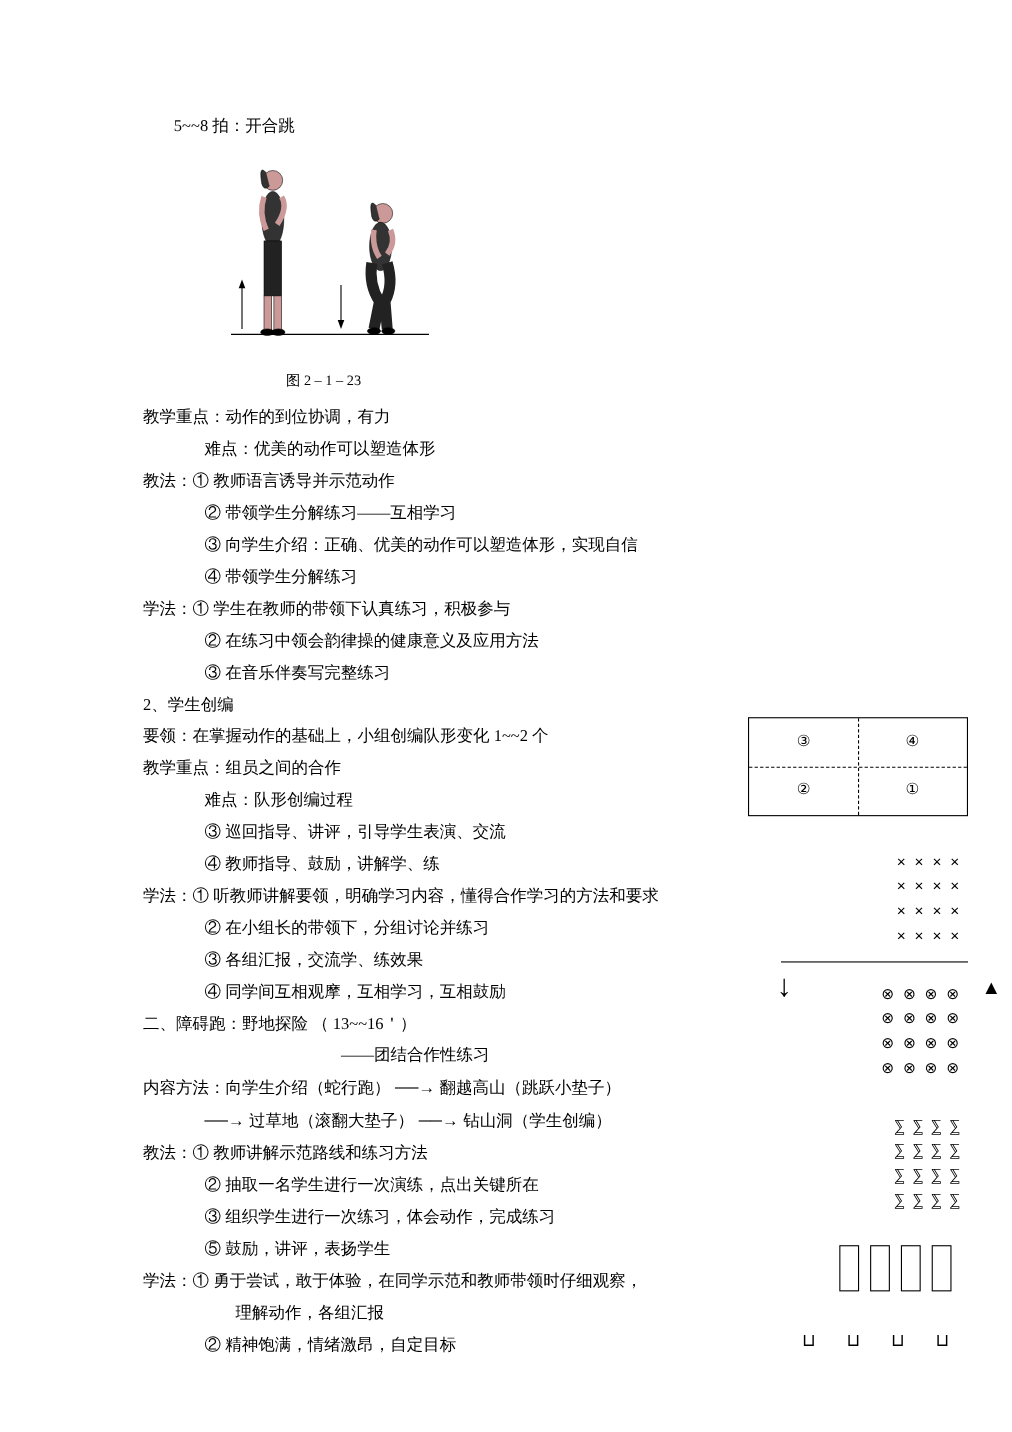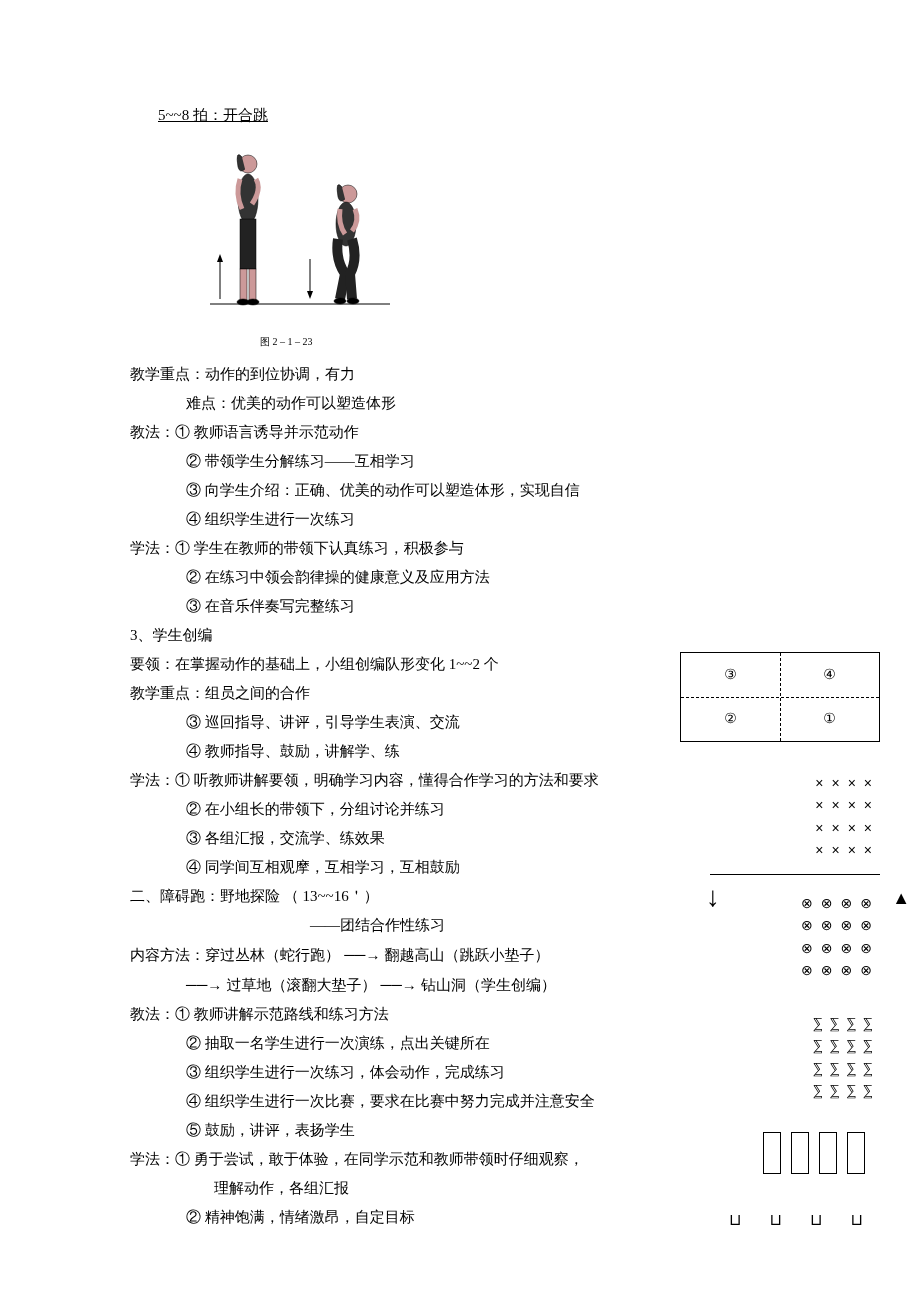--- a/index.html
+++ b/index.html
@@ -10,26 +10,26 @@
       color: #000;
       background: #fff;
       width: 920px;
       padding: 100px 130px 60px 130px;
       position: relative;
     }
     .figure-container {
       margin: 10px 0 10px 60px;
     }
     .figure-caption {
-      font-size: 10px;
+      font-size: 13px;
       margin-top: 5px;
       margin-left: 70px;
     }
     .line { margin: 2px 0; }
-    .indent-1 { padding-left: 28px; text-decoration: underline; }
+    .indent-1 { padding-left: 28px; }
     .indent-2 { padding-left: 56px; }
     .indent-3 { padding-left: 84px; }
     .indent-center { padding-left: 180px; }
     .content-area { position: relative; }
     .main-text { width: 500px; }
     .quad-diagram {
       position: absolute;
       right: -90px;
       top: 550px;
       width: 200px;
@@ -151,47 +151,47 @@
     </svg>
     <div class="figure-caption">图 2 – 1 – 23</div>
   </div>
 
   <div class="main-text">
     <div class="line"><span>教学重点：</span><span>动作的到位协调，有力</span></div>
     <div class="line indent-2"><span>难点：</span><span>优美的动作可以塑造体形</span></div>
     <div class="line"><span>教法：</span><span>① 教师语言诱导并示范动作</span></div>
     <div class="line indent-2">② 带领学生分解练习——互相学习</div>
     <div class="line indent-2">③ 向学生介绍：正确、优美的动作可以塑造体形，实现自信</div>
-    <div class="line indent-2">④ 组织学生进行一次练习</div>
+    <div class="line indent-2">④ 带领学生分解练习</div>
     <div class="line"><span>学法：</span><span>① 学生在教师的带领下认真练习，积极参与</span></div>
     <div class="line indent-2">② 在练习中领会韵律操的健康意义及应用方法</div>
     <div class="line indent-2">③ 在音乐伴奏写完整练习</div>
 
-    <div class="line">3、学生创编</div>
+    <div class="line">2、学生创编</div>
     <div class="line"><span>要领：</span><span>在掌握动作的基础上，小组创编队形变化 1~~2 个</span></div>
     <div class="line"><span>教学重点：</span><span>组员之间的合作</span></div>
+    <div class="line indent-2"><span>难点：</span><span>队形创编过程</span></div>
     <div class="line indent-2">③ 巡回指导、讲评，引导学生表演、交流</div>
     <div class="line indent-2">④ 教师指导、鼓励，讲解学、练</div>
     <div class="line"><span>学法：</span><span>① 听教师讲解要领，明确学习内容，懂得合作学习的方法和要求</span></div>
     <div class="line indent-2">② 在小组长的带领下，分组讨论并练习</div>
     <div class="line indent-2">③ 各组汇报，交流学、练效果</div>
     <div class="line indent-2">④ 同学间互相观摩，互相学习，互相鼓励</div>
 
     <div class="line">二、障碍跑：野地探险 （ 13~~16＇）</div>
     <div class="line indent-center">——团结合作性练习</div>
     <div class="line">
-      <span>内容方法：</span><span>穿过丛林（蛇行跑）</span><span class="arrow-inline">&nbsp;──→&nbsp;</span><span>翻越高山（跳跃小垫子）</span>
+      <span>内容方法：</span><span>向学生介绍（蛇行跑）</span><span class="arrow-inline">&nbsp;──→&nbsp;</span><span>翻越高山（跳跃小垫子）</span>
     </div>
     <div class="line indent-2">
       <span class="arrow-inline">──→&nbsp;</span><span>过草地（滚翻大垫子）</span><span class="arrow-inline">&nbsp;──→&nbsp;</span><span>钻山洞（学生创编）</span>
     </div>
     <div class="line"><span>教法：</span><span>① 教师讲解示范路线和练习方法</span></div>
     <div class="line indent-2">② 抽取一名学生进行一次演练，点出关键所在</div>
     <div class="line indent-2">③ 组织学生进行一次练习，体会动作，完成练习</div>
-    <div class="line indent-2">④ 组织学生进行一次比赛，要求在比赛中努力完成并注意安全</div>
     <div class="line indent-2">⑤ 鼓励，讲评，表扬学生</div>
     <div class="line"><span>学法：</span><span>① 勇于尝试，敢于体验，在同学示范和教师带领时仔细观察，</span></div>
     <div class="line indent-3">理解动作，各组汇报</div>
     <div class="line indent-2">② 精神饱满，情绪激昂，自定目标</div>
   </div>
 
   <div class="quad-diagram">
     <div class="vdash"></div>
     <div class="hdash"></div>
     <div class="quad-cell q3">③</div>

